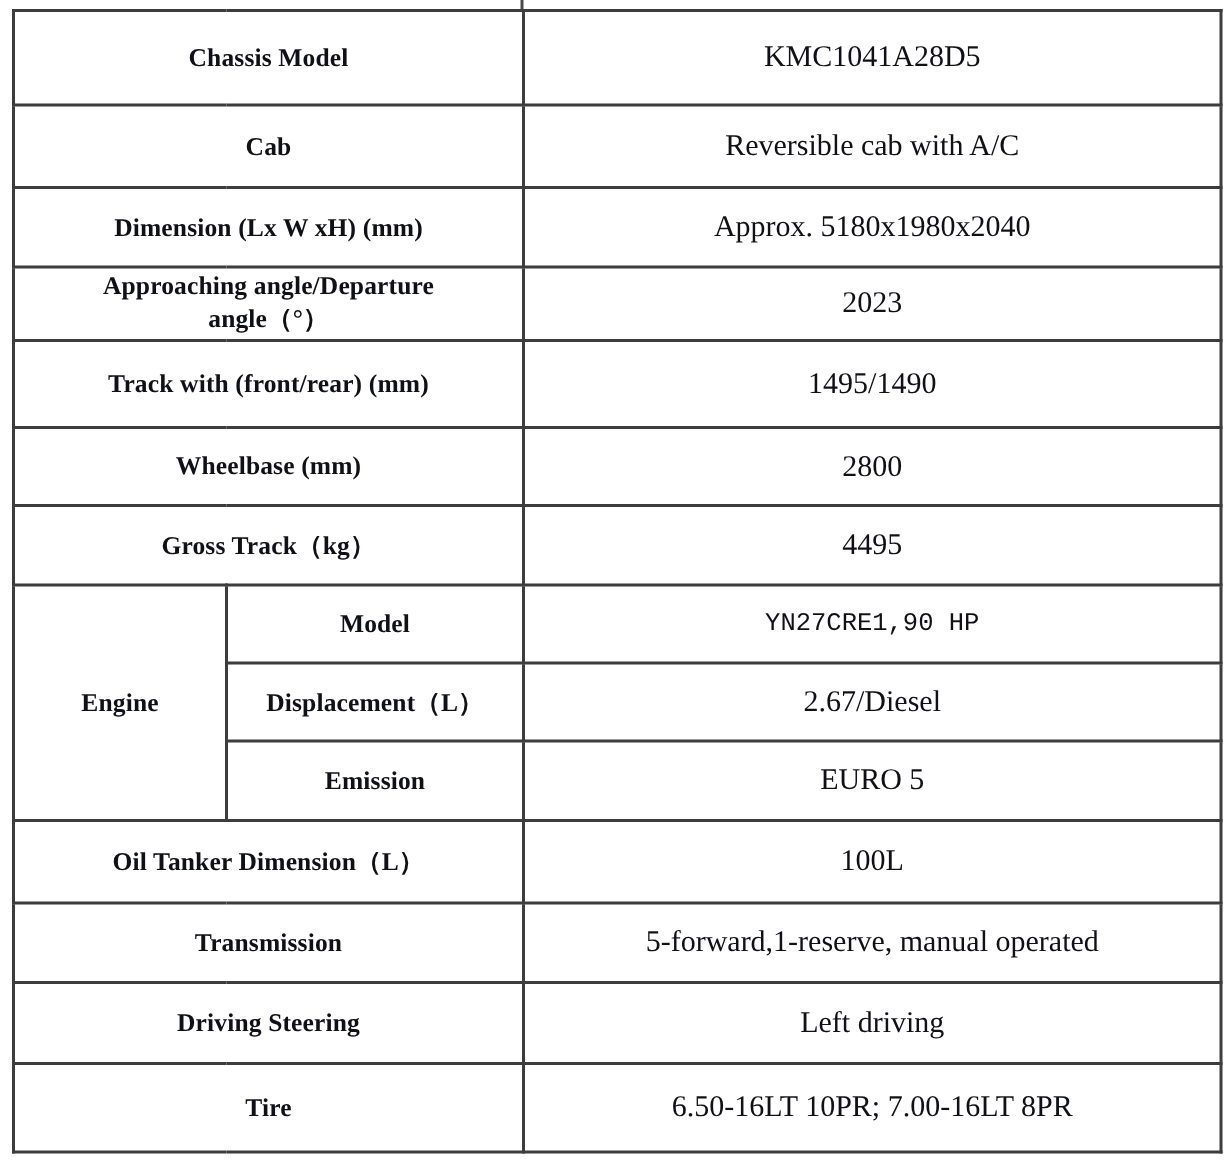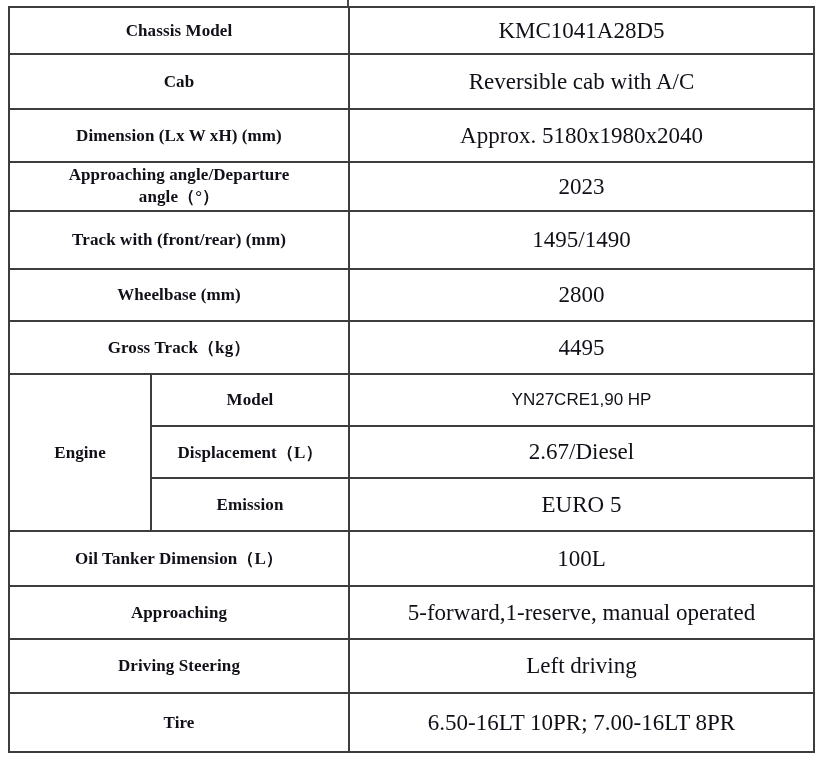--- a/index.html
+++ b/index.html
@@ -46,29 +46,29 @@
   col.cb { width: 198px; }
   col.cc { width: 465px; }
   td.lbl {
     font-weight: bold;
     font-size: 17px;
     white-space: pre-line;
     letter-spacing: 0.1px;
   }
   td.val {
     font-weight: normal;
-    font-size: 23px;
+    font-size: 20px;
     color: #16161e;
   }
   td.val-sans {
-    font-family: Liberation Sans, sans-serif;
+    font-family: Liberation Mono, monospace;
     font-size: 17px;
     border-radius: 22px;
   }
-  tr.h47 { height: 47px; }
+  tr.h47 { height: 63px; }
   tr.h52 { height: 52px; }
   tr.h53 { height: 53px; padding-left: 12px; }
   tr.h54 { height: 54px; padding-left: 25px; }
   tr.h55 { height: 55px; padding-left: 12px; }
   tr.h58 { height: 58px; }
   tr.h59 { height: 59px; margin-top: 24px; }
   tr.h62 { height: 44px; }
 </style>
 </head>
 <body>
@@ -125,21 +125,21 @@
       <tr class="h53">
         <td class="lbl">Emission</td>
         <td class="val">EURO 5</td>
       </tr>
 
       <tr class="h55">
         <td colspan="2" class="lbl">Oil Tanker Dimension（L）</td>
         <td class="val">100L</td>
       </tr>
       <tr class="h53">
-        <td colspan="2" class="lbl">Approaching</td>
+        <td colspan="2" class="lbl">Transmission</td>
         <td class="val">5-forward,1-reserve, manual operated</td>
       </tr>
       <tr class="h54">
         <td colspan="2" class="lbl">Driving Steering</td>
         <td class="val">Left driving</td>
       </tr>
       <tr class="h59">
         <td colspan="2" class="lbl">Tire</td>
         <td class="val">6.50-16LT 10PR; 7.00-16LT 8PR</td>
       </tr>

